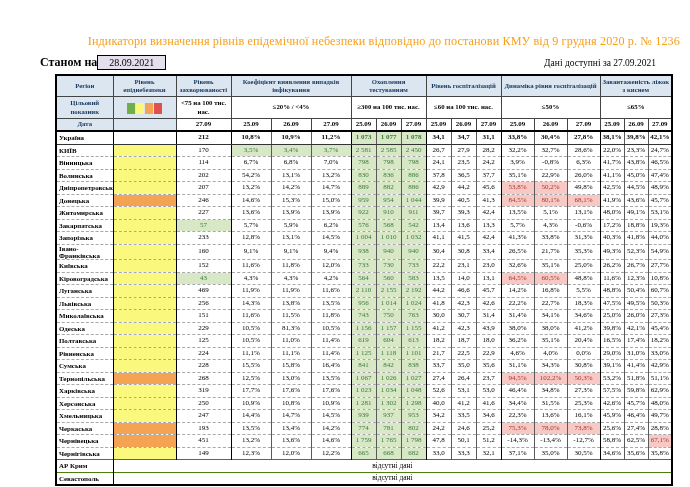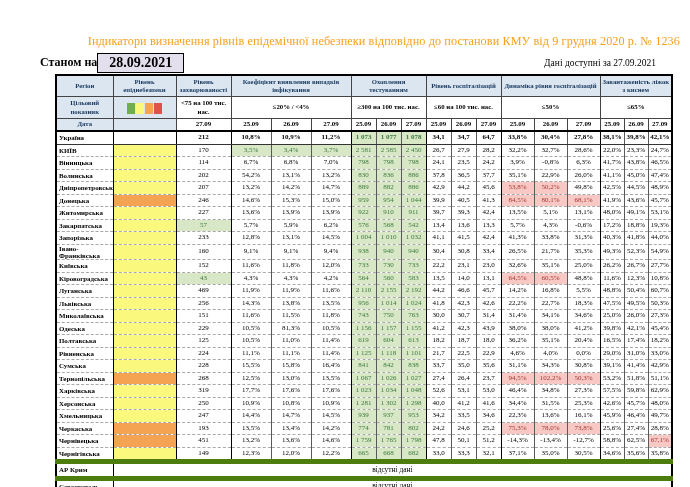--- a/index.html
+++ b/index.html
@@ -10,21 +10,21 @@
   .title{
     margin:34px 10px 0 10px;text-align:right;font-weight:normal;font-size:12.2px;
     color:var(--title-color,#F8A01B);letter-spacing:.1px;
   }
   .meta{
     width:616px;margin:5px 0 3px 40px;display:flex;justify-content:space-between;align-items:center;height:17px;
   }
   .meta-left{display:flex;align-items:center;}
   .asof-label{font-weight:bold;font-size:12px;}
   .asof-box{
-    background:var(--date-box-bg,#E4DFEC);border:1.4px solid #000;font-weight:bold;font-size:14px;
+    background:var(--date-box-bg,#E4DFEC);border:1.4px solid #000;font-weight:normal;font-size:10px;
     padding:1px 11px;text-align:left;
   }
   .avail{font-weight:normal;font-size:9.5px;}
 
   table{
     border-collapse:collapse;table-layout:fixed;width:616px;margin-left:55px;
     border:2px solid #000;
   }
   th,td{overflow:hidden;padding:0 1px;text-align:center;vertical-align:middle;}
   thead th,thead td{border:1px solid #444;}
@@ -45,21 +45,21 @@
   }
   tbody td.region{
     text-align:left;font-weight:bold;font-size:6.9px;padding-left:2px;border-left:none;
   }
   .gb{border-left:1.5px solid #000 !important;}
   .lvl-yellow{background:var(--yellow,#FAF87D);}
   .lvl-orange{background:var(--orange,#F4A353);}
   td.good{background:var(--good-bg,#D8E7C5);color:var(--good-text,#3C7A3C);}
   td.bad{background:var(--bad-bg,#F8C9C4);color:var(--bad-text,#A63630);}
   tr.ukraine td{font-weight:bold;border-bottom:1.6px solid #333;}
-  tr.nodata td{border-top:5px solid #4d7c0f;}
+  tr.nodata td{border-top:1px solid #4d7c0f;}
   tr.nodata td.msg{font-size:7.4px;}
 </style>
 </head>
 <body>
 
 <div class="page">
   <div class="title">Індикатори визначення рівнів епідемічної небезпеки відповідно до постанови КМУ від 9 грудня 2020 р. № 1236</div>
 
   <div class="meta">
     <div class="meta-left">
@@ -140,21 +140,21 @@
           <td class="level gb"></td>
           <td class="gb ">212</td>
           <td class="gb ">10,8%</td>
           <td class="">10,9%</td>
           <td class="">11,2%</td>
           <td class="gb good">1 073</td>
           <td class="good">1 077</td>
           <td class="good">1 078</td>
           <td class="gb ">34,1</td>
           <td class="">34,7</td>
-          <td class="">64,7</td>
+          <td class="">31,1</td>
           <td class="gb ">33,8%</td>
           <td class="">30,4%</td>
           <td class="">27,8%</td>
           <td class="gb ">38,1%</td>
           <td class="">39,8%</td>
           <td class="">42,1%</td>
         </tr>
         <tr>
           <td class="region">КИЇВ</td>
           <td class="level gb lvl-yellow"></td>

